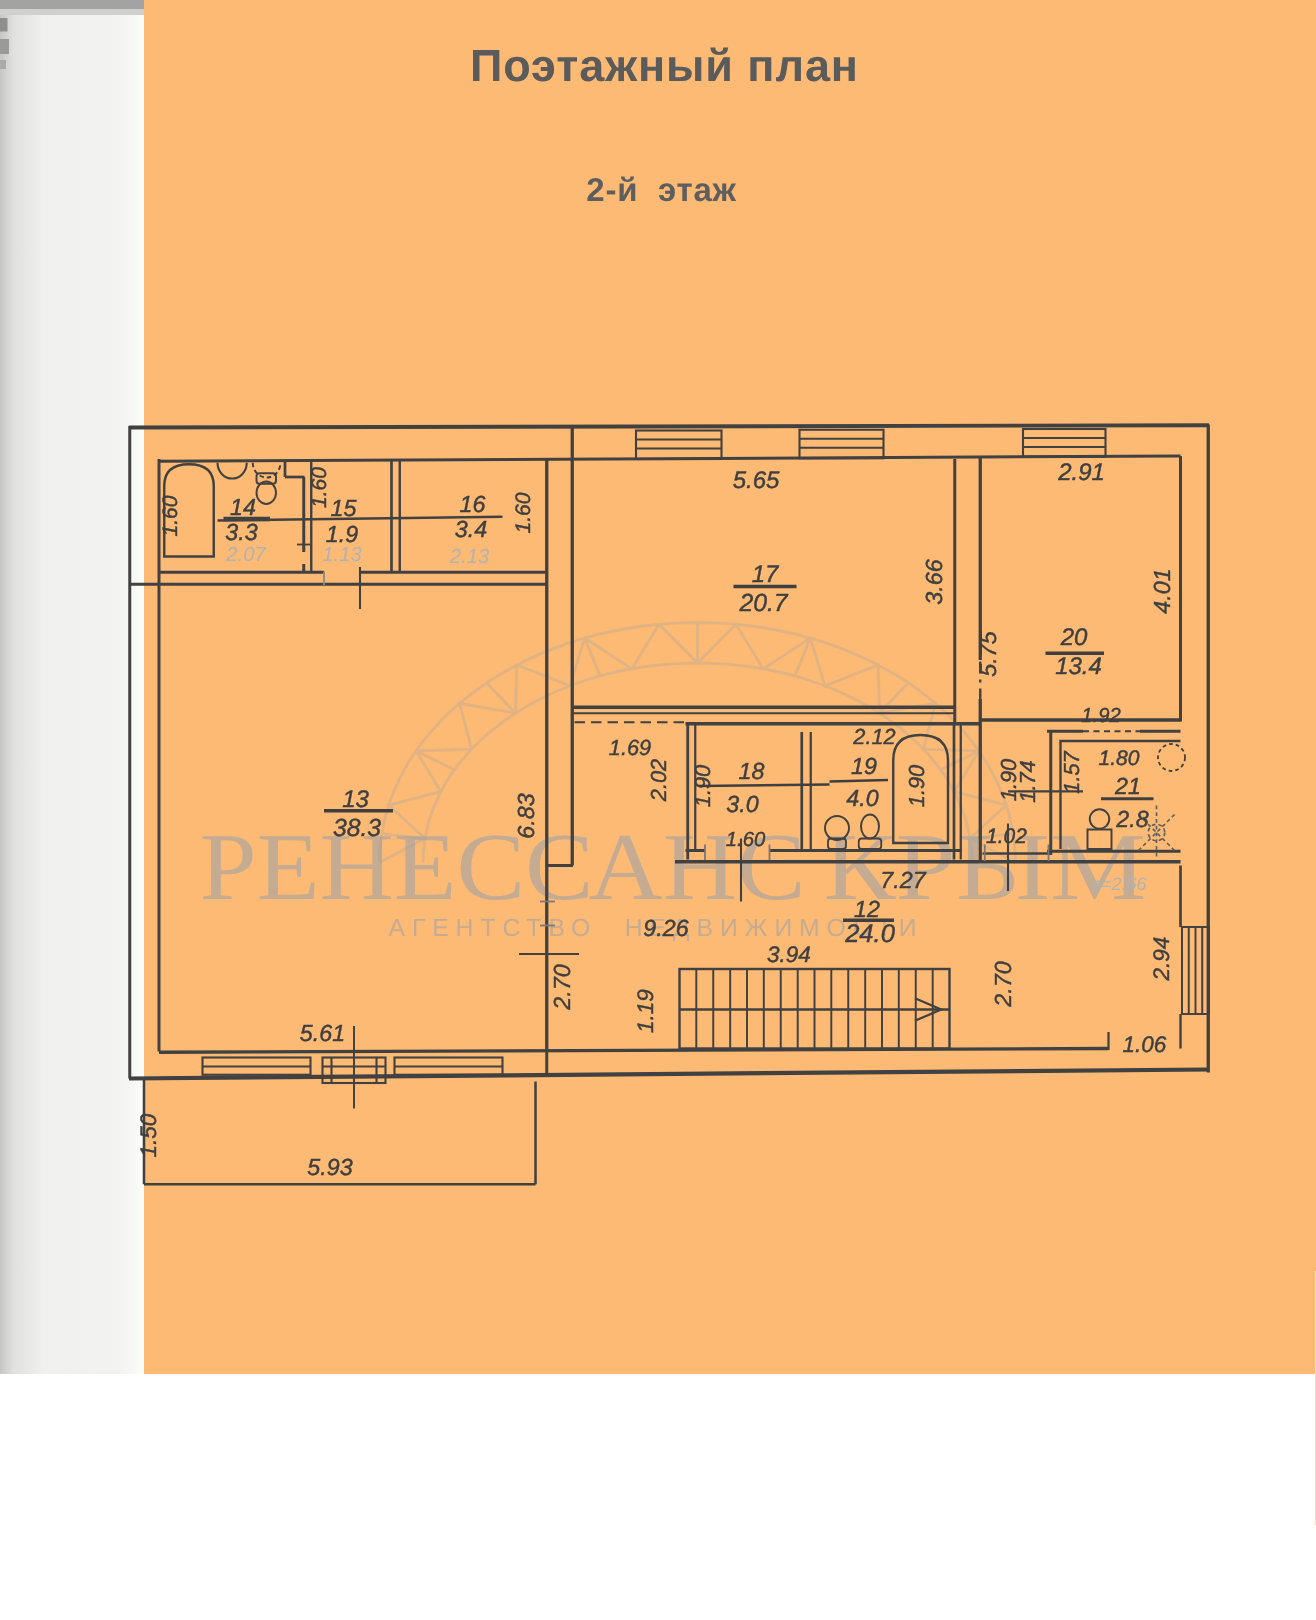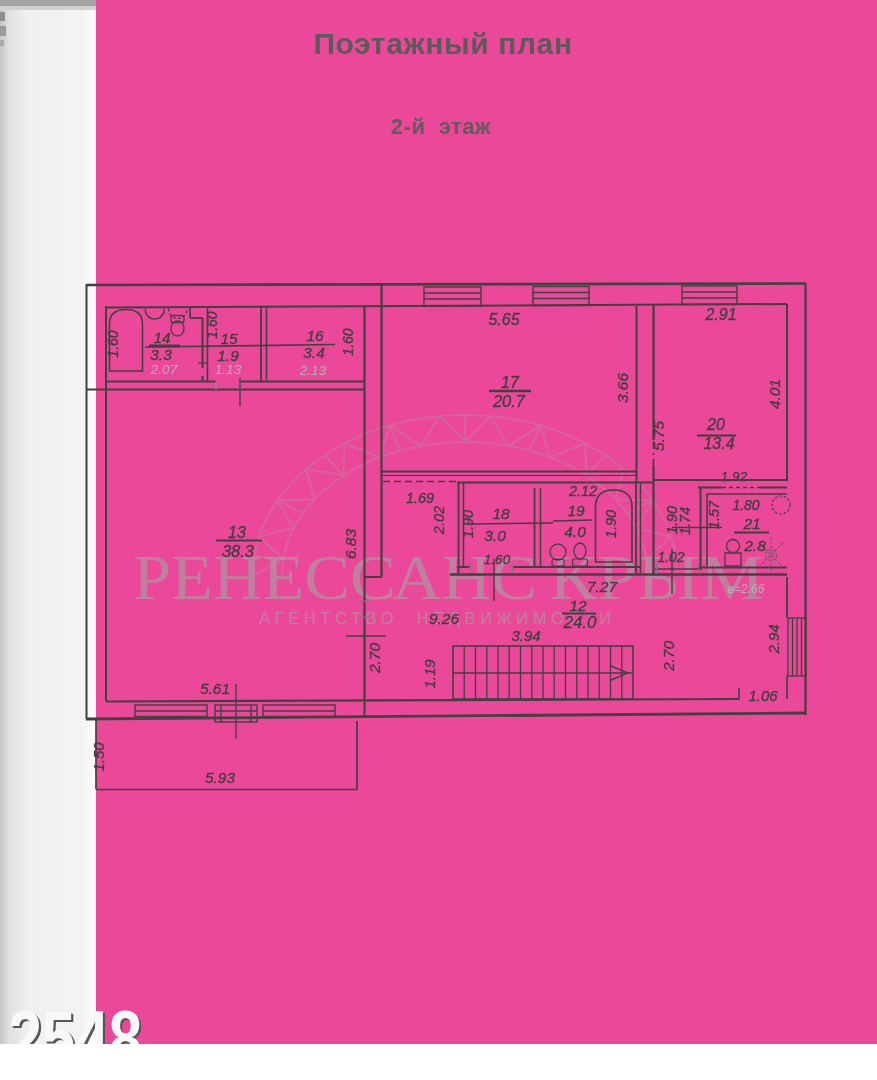--- a/index.html
+++ b/index.html
@@ -1,16 +1,16 @@
 <!DOCTYPE html>
 <html><head>
 <meta charset="utf-8">
 <style>
 html,body{margin:0;padding:0;background:#ffffff;}
-#page{position:relative;width:877px;height:1044px;background:#ec4899;overflow:hidden;font-family:"Liberation Sans", sans-serif;}
+#page{position:relative;width:877px;height:916px;background:#fdba74;overflow:hidden;font-family:"Liberation Sans", sans-serif;}
 svg{position:absolute;left:0;top:0;}
 .dim{font-family:"Liberation Sans",sans-serif;font-style:italic;fill:#3f3f3f;stroke:#3f3f3f;stroke-width:0.3;}
 .faint{font-family:"Liberation Sans",sans-serif;font-style:italic;fill:#b2b2b2;}
 .wm{fill:#a3a3a3;opacity:0.63;}
 </style>
 </head>
 <body>
 <div id="page">
 <svg width="877" height="1080" viewBox="0 0 877 1080">
 <defs>

